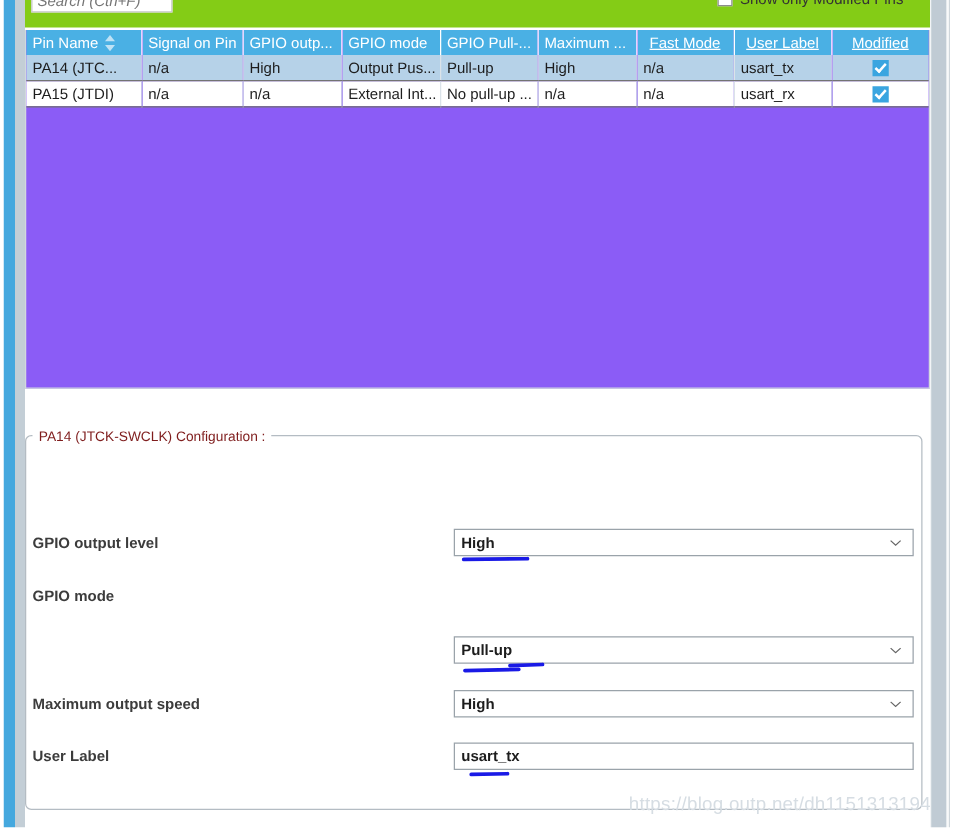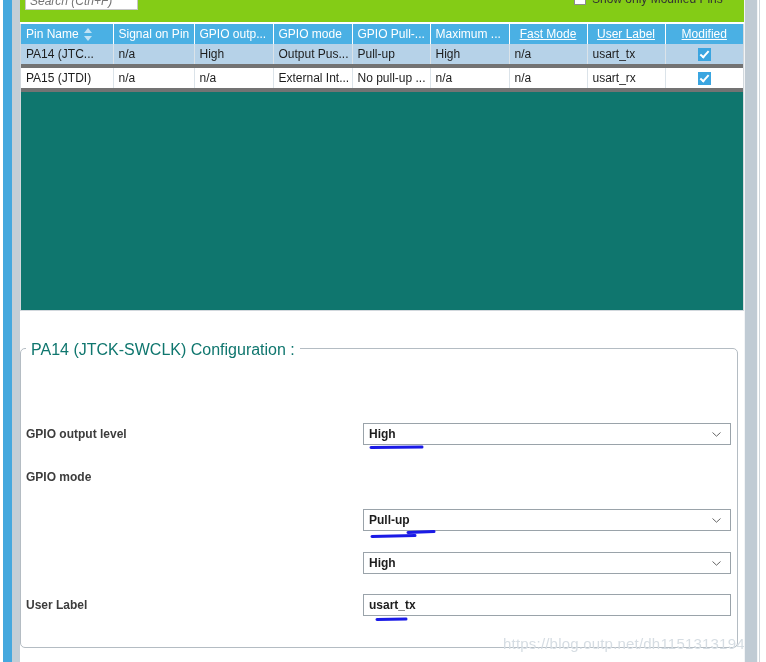--- a/index.html
+++ b/index.html
@@ -90,21 +90,21 @@
     font-size: 12px;
     color: #333333;
     white-space: nowrap;
   }
 
   
   #pin-table-frame {
     position: absolute;
     left: 20px; top: 24px;
     width: 724px; height: 287px;
-    background: #0f766e;
+    background: #8b5cf6;
     border: 1px solid #d2d8dd;
     border-top: none;
     box-sizing: border-box;
     overflow: hidden;
   }
   table.pin-table {
     border-collapse: collapse;
     table-layout: fixed;
     width: 722px;
   }
@@ -150,21 +150,21 @@
   .sort-indicator .dn {
     bottom: 0;
     border-top: 5px solid #bfe2f5;
   }
   table.pin-table td {
     height: 20px;
     font-size: 12px;
     color: #1d1d1d;
     padding: 0 5px;
     border-right: 1px solid #dbe3e9;
-    border-bottom: 4px solid #737373;
+    border-bottom: 1px solid #737373;
     white-space: nowrap;
     overflow: hidden;
     text-overflow: clip;
   }
   tr.row-selected td { background: #b6d2e8; }
   tr.row-normal td { background: #ffffff; }
   td.center { text-align: center; }
   .cell-checkbox {
     display: inline-block;
     width: 13px; height: 13px;
@@ -190,22 +190,22 @@
     box-sizing: border-box;
     border: 1px solid #b4bcc3;
     border-radius: 5px;
     background: #ffffff;
   }
   #config-group-title {
     position: absolute;
     left: 26px; top: 350px;
     background: #ffffff;
     padding: 0 5px;
-    font-size: 16px;
-    color: #0f766e;
+    font-size: 11px;
+    color: #7f1d1d;
     white-space: nowrap;
     line-height: 14px;
     transform: translateY(-7px);
   }
   .form-row {
     position: absolute;
     left: 0;
     width: 718px;
     height: 22px;
     font-weight: bold;
@@ -393,20 +393,21 @@
     <span>Pull-up</span>
     <span class="combo-chevron">
       <svg width="9" height="5" viewBox="0 0 9 5">
           <path d="M0.5 0.5 L4.5 4.2 L8.5 0.5" fill="none" stroke="#666" stroke-width="1"></path>
         </svg>
     </span>
   </div>
 </div>
 
 <div class="form-row" style="top:552px">
+  <div class="form-label">Maximum output speed</div>
   <div class="form-control">
     <span>High</span>
     <span class="combo-chevron">
       <svg width="9" height="5" viewBox="0 0 9 5">
           <path d="M0.5 0.5 L4.5 4.2 L8.5 0.5" fill="none" stroke="#666" stroke-width="1"></path>
         </svg>
     </span>
   </div>
 </div>
 

